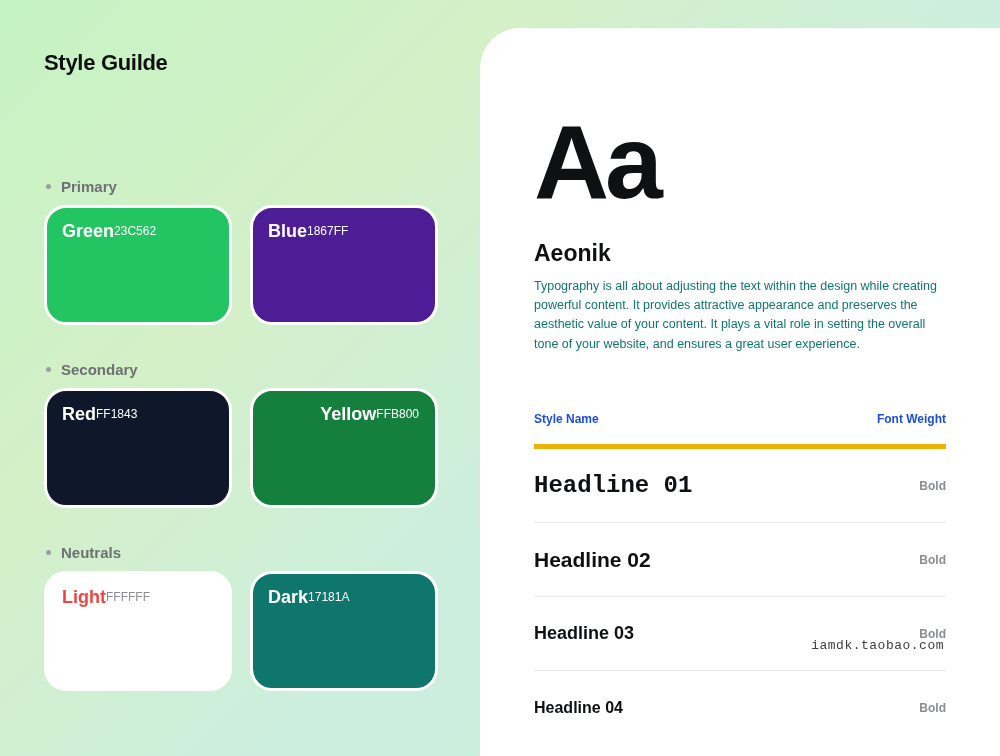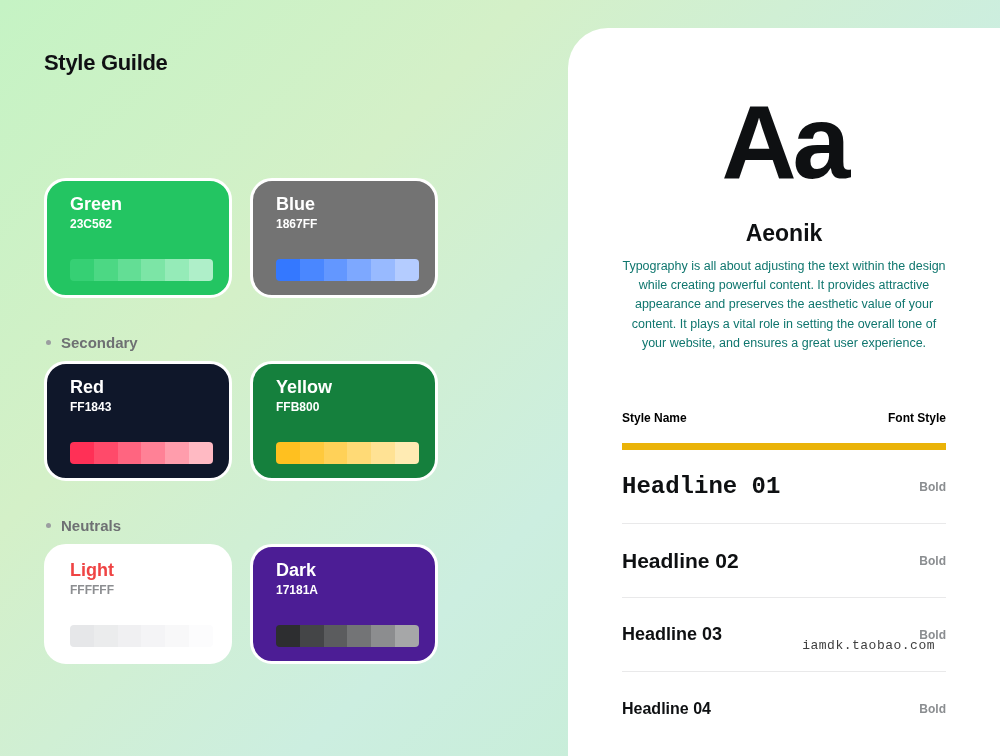--- a/index.html
+++ b/index.html
@@ -4,21 +4,21 @@
 <style>
   * { margin: 0; padding: 0; box-sizing: border-box; }
   html, body { width: 1000px; height: 756px; font-family: -apple-system, "Helvetica Neue", Arial, sans-serif; }
   body {
     display: flex;
     background: linear-gradient(135deg, #c5f3c4 0%, #d4f0c8 30%, #cceee0 60%, #c3edd0 100%);
   }
 
   
   .left {
-    width: 568px;
+    width: 480px;
     padding: 50px 38px 0 44px;
   }
   .page-title {
     font-size: 22px;
     font-weight: 800;
     letter-spacing: -0.3px;
     color: #101013;
     margin-bottom: 102px;
   }
 
@@ -42,78 +42,77 @@
   .section-label.first { margin-top: 0; }
 
   .card-row { display: flex; gap: 18px; }
 
   .color-card {
     width: 188px;
     height: 120px;
     border-radius: 22px;
     border: 3px solid #ffffff;
     position: relative;
-    padding: 14px 16px 0 23px;
-    display: flex;
-    flex-direction: column;
+    padding: 14px 16px 0 15px;
+    display: flex;
+    flex-direction: row;
   }
   .color-card .name {
     font-size: 18px;
     font-weight: 800;
     line-height: 1.1;
   }
   .color-card .hex {
     font-size: 12px;
-    font-weight: 700;
+    font-weight: 400;
     margin-top: 2px;
   }
   .swatches {
     display: flex;
     margin-top: auto;
     margin-bottom: 14px;
     gap: 0;
   }
   .swatches span {
     flex: 1;
     height: 22px;
     display: block;
   }
   .swatches span:first-child { border-top-left-radius: 4px; border-bottom-left-radius: 4px; }
   .swatches span:last-child  { border-top-right-radius: 4px; border-bottom-right-radius: 4px; }
 
   
   .card-green  { background: #23c562; }
-  .card-blue   { background: #737373; }
+  .card-blue   { background: #4c1d95; }
   .card-red    { background: #0f172a; }
   .card-yellow { background: #15803d; justify-content: flex-end; }
   .card-light  { background: #ffffff; }
-  .card-dark   { background: #4c1d95; }
+  .card-dark   { background: #0f766e; }
 
   .txt-white { color: #ffffff; }
   .txt-dark  { color: #ef4444; }
   .hex-muted-dark { color: #8c8e91; }
 
   
   .ramp span:nth-child(1){ background: var(--s1); }
   .ramp span:nth-child(2){ background: var(--s2); }
   .ramp span:nth-child(3){ background: var(--s3); }
   .ramp span:nth-child(4){ background: var(--s4); }
   .ramp span:nth-child(5){ background: var(--s5); }
   .ramp span:nth-child(6){ background: var(--s6); }
 
   
   .right {
     flex: 1;
     background: #ffffff;
     border-top-left-radius: 40px;
     margin-top: 28px;
-    padding: 68px 54px 0 54px;
+    padding: 88px 54px 0 54px;
     position: relative;
     overflow: hidden;
-    text-align: center;
   }
   .specimen {
     font-size: 104px;
     font-weight: 900;
     letter-spacing: -4px;
     line-height: 0.9;
     color: #0e1012;
     margin-bottom: 30px;
   }
   .font-name {
@@ -128,23 +127,23 @@
     color: #0f766e;
     max-width: 410px;
     margin-bottom: 58px;
   }
 
   .style-header {
     display: flex;
     justify-content: space-between;
     font-size: 12px;
     font-weight: 700;
-    color: #000000;
+    color: #1d4ed8;
     padding-bottom: 18px;
-    border-bottom: 7px solid #eab308;
+    border-bottom: 5px solid #eab308;
   }
 
   .style-row {
     display: flex;
     justify-content: space-between;
     align-items: center;
     height: 74px;
     border-bottom: 1px solid #e9e9ea;
   }
   .style-row .style-name {
@@ -157,34 +156,35 @@
     font-weight: 600;
   }
   .style-row.h1 .style-name { font-size: 24px; font-family: Liberation Mono, monospace; }
   .style-row.h2 .style-name { font-size: 21px; }
   .style-row.h3 .style-name { font-size: 18px; }
   .style-row.h4 .style-name { font-size: 16px; }
   .style-row.last { border-bottom: none; }
 
   .watermark {
     position: absolute;
-    right: 65px;
+    right: 56px;
     top: 610px;
     font-family: "Courier New", monospace;
     font-size: 13px;
     letter-spacing: 0.5px;
     color: #3f3f3f;
   }
 </style>
 </head>
 <body>
 
 <div class="left">
   <h1 class="page-title">Style Guilde</h1>
 
+  <div class="section-label first">Primary</div>
   <div class="card-row">
     <div class="color-card card-green">
       <div class="name txt-white">Green</div>
       <div class="hex txt-white">23C562</div>
       <div class="swatches ramp" style="--s1: #36d074; --s2: #4cd884; --s3: #63de95; --s4: #7ce5a6; --s5: #95ebb8; --s6: #afefc9;">
           <span></span>
           <span></span>
           <span></span>
           <span></span>
           <span></span>
@@ -262,21 +262,21 @@
   </div>
 </div>
 
 <div class="right">
   <div class="specimen">Aa</div>
   <div class="font-name">Aeonik</div>
   <p class="font-desc">Typography is all about adjusting the text within the design while creating powerful content. It provides attractive appearance and preserves the aesthetic value of your content. It plays a vital role in setting the overall tone of your website, and ensures a great user experience.</p>
 
   <div class="style-header">
     <span>Style Name</span>
-    <span>Font Style</span>
+    <span>Font Weight</span>
   </div>
   <div class="style-row h1">
     <span class="style-name">Headline 01</span>
     <span class="weight">Bold</span>
   </div>
   <div class="style-row h2">
     <span class="style-name">Headline 02</span>
     <span class="weight">Bold</span>
   </div>
   <div class="style-row h3">

